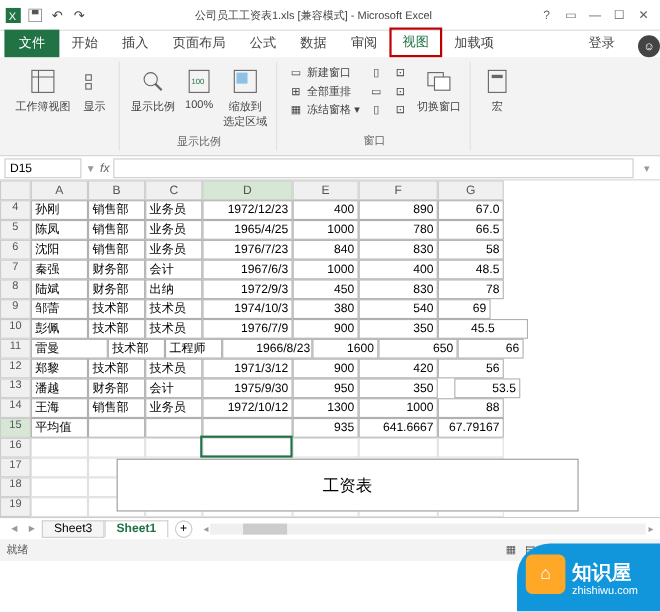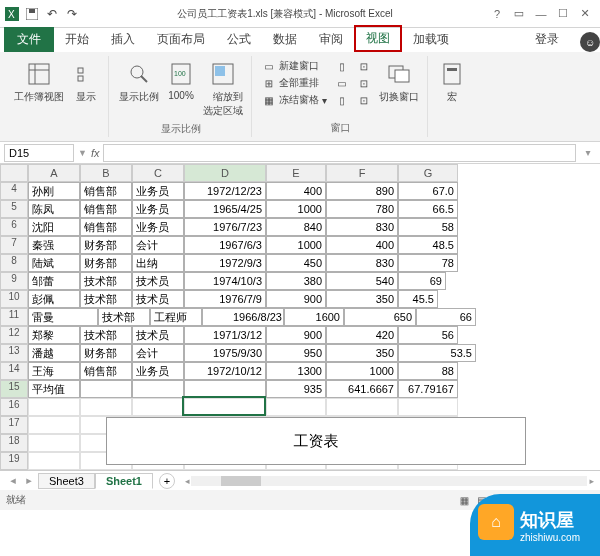--- a/index.html
+++ b/index.html
@@ -138,21 +138,21 @@
           </div>
           <span>100%</span>
         </div>
       <div class="rbtn">
           <div class="rbtn-ico">
             <svg width="24" height="24">
               <rect x="2" y="2" width="20" height="20" fill="none" stroke="#666"></rect>
               <rect x="4" y="4" width="10" height="10" fill="#8ec1e8"></rect>
             </svg>
           </div>
-          <span style="white-space:pre-line;text-align:right">缩放到
+          <span style="white-space:pre-line;text-align:center">缩放到
 选定区域</span>
         </div>
     </div>
     <div class="rgroup-label">显示比例</div>
   </div>
   <div class="rgroup">
     <div class="rgroup-top">
       <div class="vlist">
         <div class="rbtn-small">
             <span class="rbtn-small-ico">▭</span>
@@ -296,21 +296,21 @@
         <div class="cell r" style="width: 48px;">69</div>
       </div>
       <div class="grid-row">
         <div class="rowhdr">10</div>
         <div class="cell l" style="width: 52px;">彭佩</div>
         <div class="cell l" style="width: 52px;">技术部</div>
         <div class="cell l" style="width: 52px;">技术员</div>
         <div class="cell r" style="width: 82px;">1976/7/9</div>
         <div class="cell r" style="width: 60px;">900</div>
         <div class="cell r" style="width: 72px;">350</div>
-        <div class="cell r" style="width: 40px;">45.5</div>
+        <div class="cell r" style="width: 82px; text-align: center;">45.5</div>
       </div>
       <div class="grid-row">
         <div class="rowhdr">11</div>
         <div class="cell l" style="width: 70px;">雷曼</div>
         <div class="cell l" style="width: 52px;">技术部</div>
         <div class="cell l" style="width: 52px;">工程师</div>
         <div class="cell r" style="width: 82px; padding-left: 30px;">1966/8/23</div>
         <div class="cell r" style="width: 60px;">1600</div>
         <div class="cell r" style="width: 72px;">650</div>
         <div class="cell r" style="width: 60px;">66</div>
@@ -326,21 +326,21 @@
         <div class="cell r" style="width: 60px;">56</div>
       </div>
       <div class="grid-row">
         <div class="rowhdr">13</div>
         <div class="cell l" style="width: 52px;">潘越</div>
         <div class="cell l" style="width: 52px;">财务部</div>
         <div class="cell l" style="width: 52px;">会计</div>
         <div class="cell r" style="width: 82px;">1975/9/30</div>
         <div class="cell r" style="width: 60px;">950</div>
         <div class="cell r" style="width: 72px;">350</div>
-        <div class="cell r" style="width: 78px;">53.5</div>
+        <div class="cell r" style="width: 60px; margin-left: 15px;">53.5</div>
       </div>
       <div class="grid-row">
         <div class="rowhdr">14</div>
         <div class="cell l" style="width: 52px;">王海</div>
         <div class="cell l" style="width: 52px;">销售部</div>
         <div class="cell l" style="width: 52px;">业务员</div>
         <div class="cell r" style="width: 82px;">1972/10/12</div>
         <div class="cell r" style="width: 60px;">1300</div>
         <div class="cell r" style="width: 72px;">1000</div>
         <div class="cell r" style="width: 60px;">88</div>

